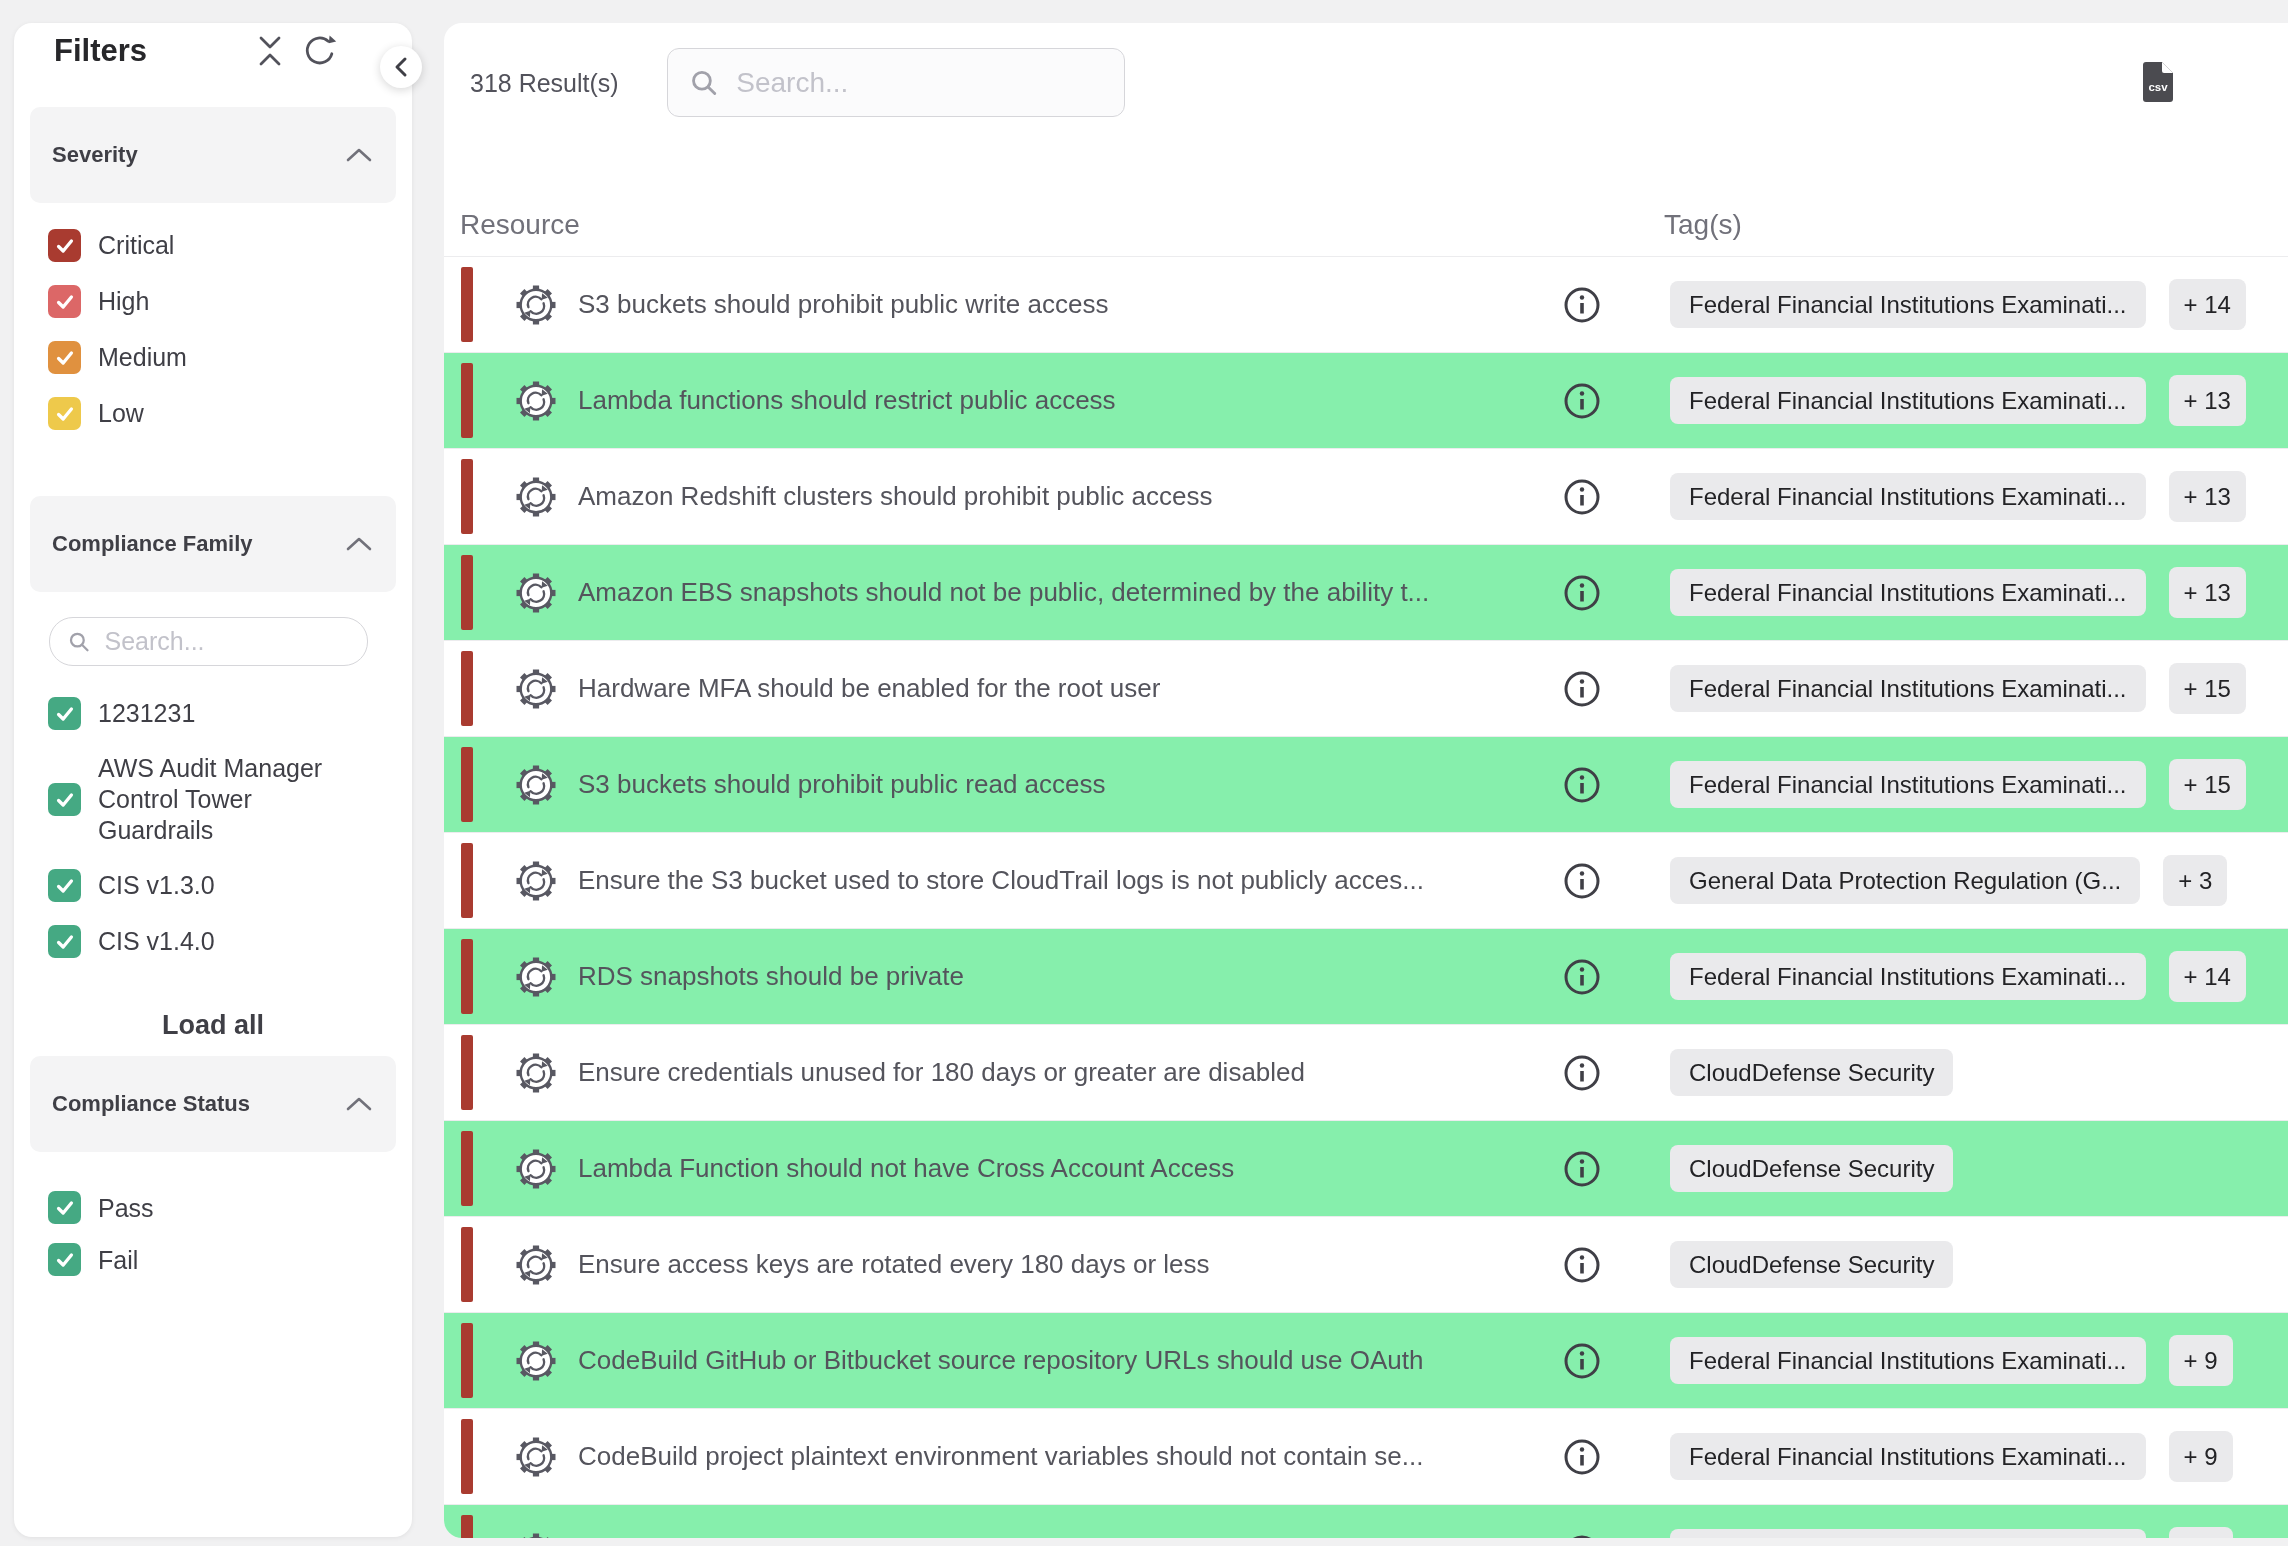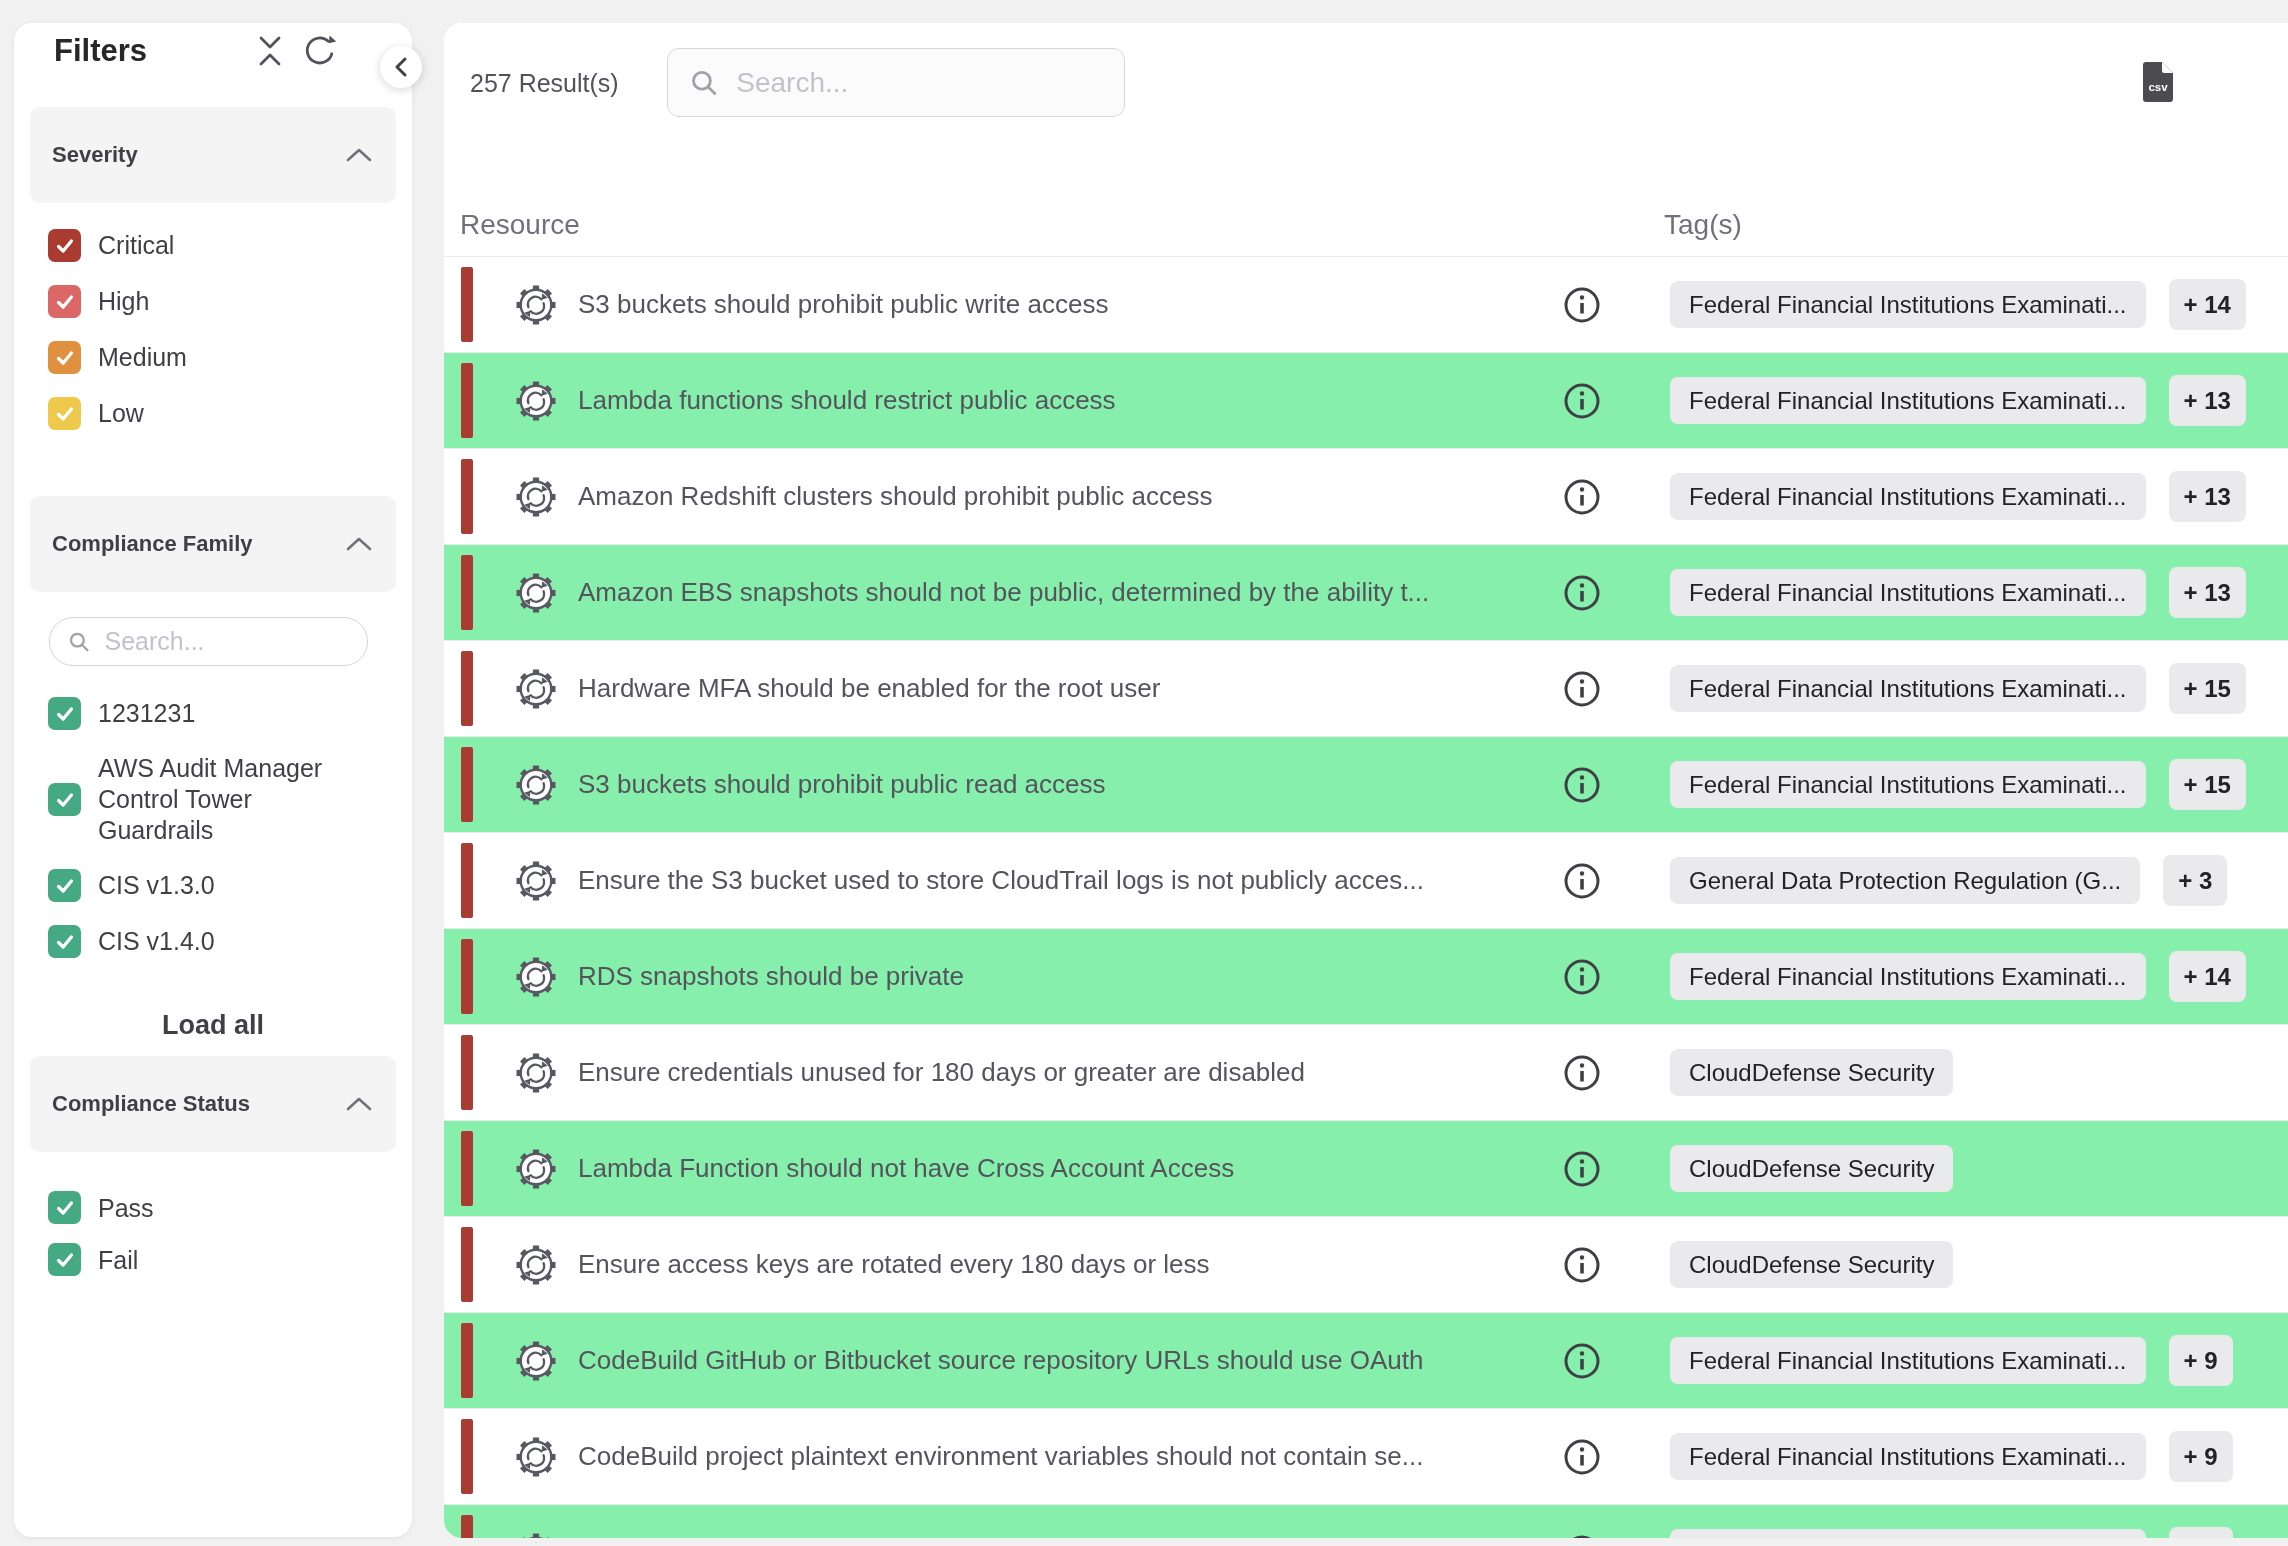--- a/index.html
+++ b/index.html
@@ -56,21 +56,21 @@
        display:flex;align-items:center;background:#fff;}
   .row.even{background:#86efac;}
   .sev-bar{position:absolute;left:17px;top:10px;bottom:10px;width:12px;border-radius:2px;background:#a93b30;}
   .gear{margin-left:70px;display:flex;flex:0 0 44px;}
   .row-title{margin-left:20px;font-size:26px;color:#54545c;white-space:nowrap;}
   .info{position:absolute;left:1119px;top:50%;margin-top:-19px;width:38px;height:38px;display:flex;cursor:pointer;}
   .tags-cell{position:absolute;left:1226px;top:0;bottom:0;display:flex;align-items:center;gap:23px;}
   .pill,.badge{background:#eaeaec;border-radius:8px;height:47px;display:flex;align-items:center;
                font-size:24px;color:#232326;white-space:nowrap;}
   .pill{padding:0 19px;}
-  .badge{padding:2px 15px;font-weight:bold;}
+  .badge{padding:2px 15px;}
 </style>
 </head>
 <body>
 
 <div id="app">
 
   <aside class="sidebar">
     <div class="sb-header">
       <span class="sb-title">Filters</span>
       <span class="sb-header-icons">
@@ -212,21 +212,21 @@
       <svg class="check" viewBox="0 0 24 24">
         <polyline points="5,12.5 10,17.5 19,6.5"></polyline>
       </svg>
     </span>
     <span class="opt-label">Fail</span>
   </div>
 </div>
   </aside>
 
   <main class="content">
-    <span class="results">257 Result(s)</span>
+    <span class="results">318 Result(s)</span>
     <div class="search-box search-big">
       <svg width="32" height="32" viewBox="0 0 32 32">
         <circle cx="13.5" cy="13.5" r="9.5" fill="none" stroke="#a1a1aa" stroke-width="3.2"></circle>
         <line x1="20.5" y1="20.5" x2="28" y2="28" stroke="#a1a1aa" stroke-width="3.2" stroke-linecap="round"></line>
       </svg>
       <input type="text" placeholder="Search..." style="">
     </div>
     <button class="csv-btn">
       <svg width="30" height="40" viewBox="0 0 30 40">
         <path d="M3,0 h16 l11,11 v26 a3,3 0 0 1 -3,3 h-24 a3,3 0 0 1 -3,-3 v-34 a3,3 0 0 1 3,-3 z" fill="#4b4b50"></path>

